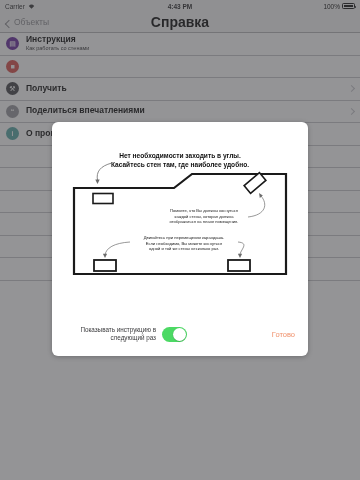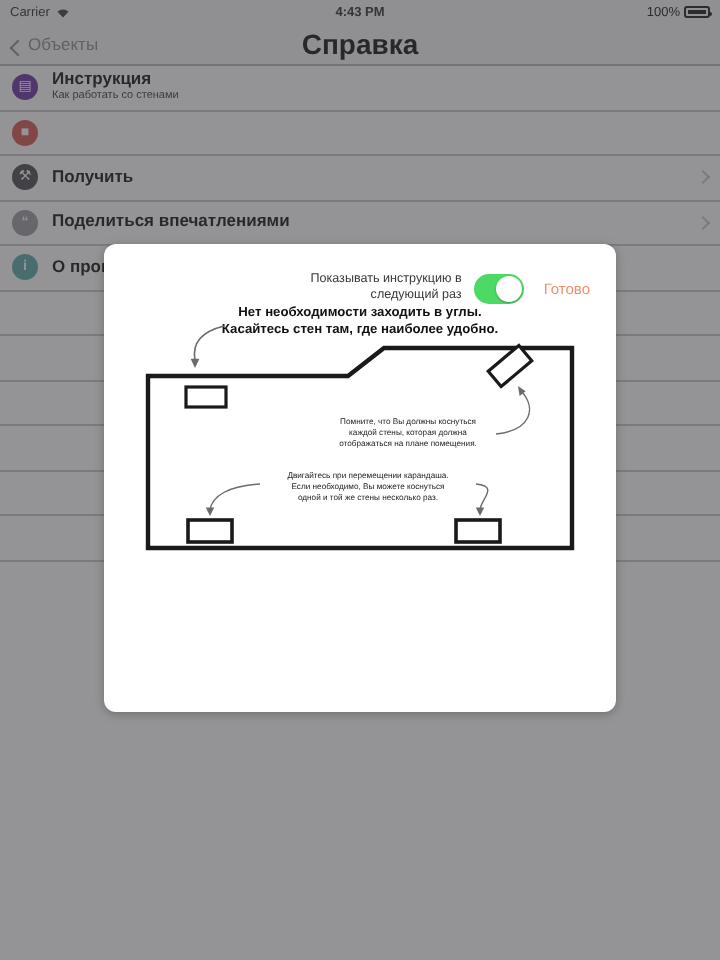--- a/index.html
+++ b/index.html
@@ -62,21 +62,21 @@
   .empty-row{height:22.5px;border-bottom:0.5px solid #c8c7cc;background:#fff;box-sizing:border-box;}
 
   
   #dim{position:absolute;inset:0;background:rgba(60,60,63,0.55);}
 
   
   .modal{
     position:absolute;left:52px;top:122px;width:256px;height:234px;
     background:#fff;border-radius:6px;overflow:hidden;
     box-shadow:0 1px 5px rgba(0,0,0,0.25);
-    display:flex;flex-direction:row;
+    display:flex;flex-direction:column;
   }
   .modal-body{flex:1;position:relative;}
   .diagram{position:absolute;left:0;top:0;width:256px;height:190px;}
   .diagram svg{display:block;}
 
   .modal-footer{
     height:44px;display:flex;align-items:center;padding:0 9px;
     box-sizing:border-box;gap:6px;
   }
   .foot-label{

